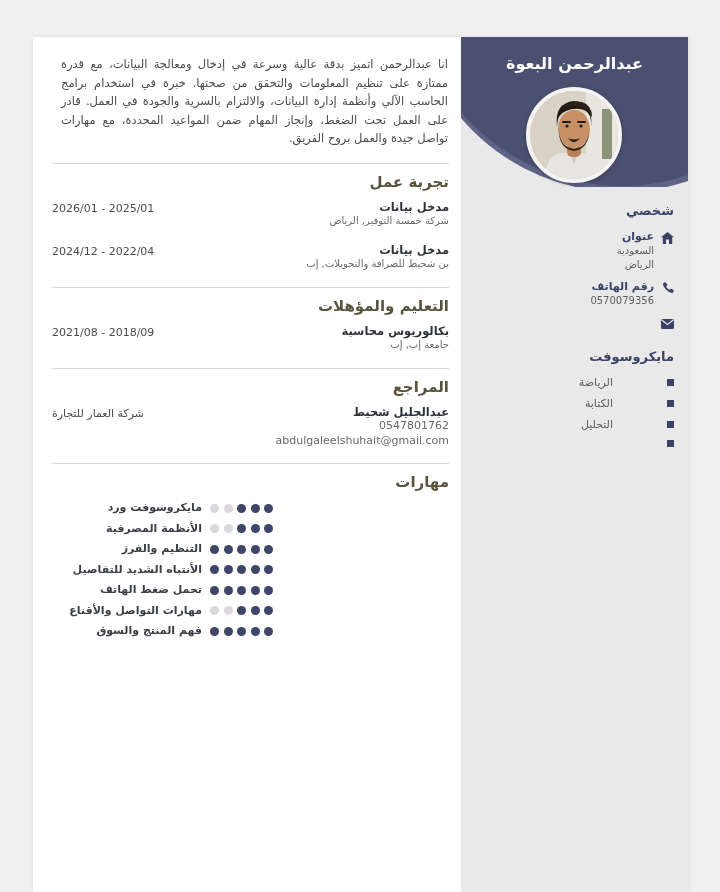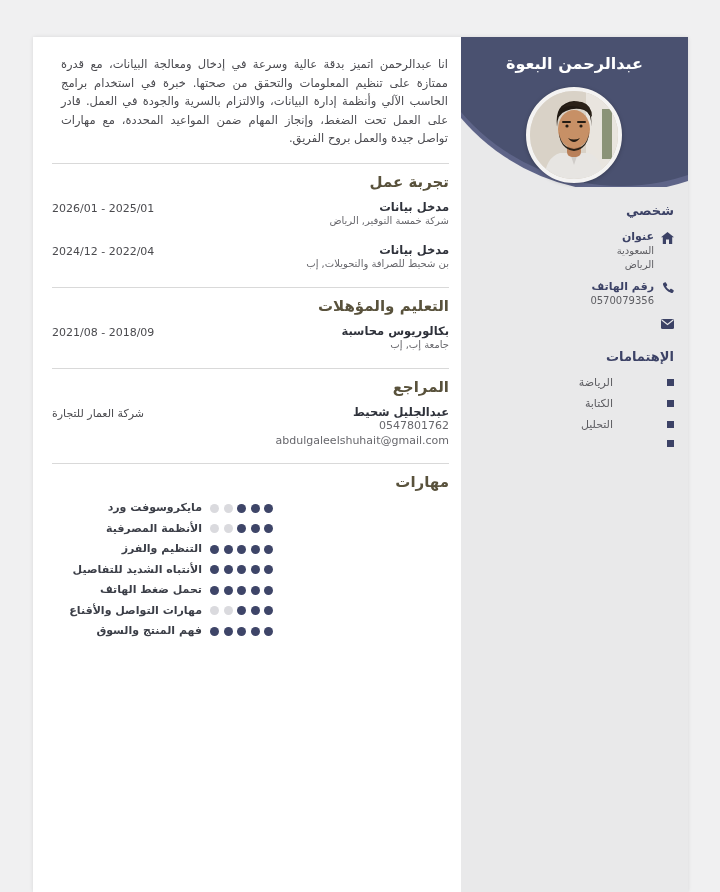--- a/index.html
+++ b/index.html
@@ -303,21 +303,21 @@
         <span class="ci-icon">
           <svg width="13" height="10" viewBox="0 0 13 10">
               <rect x="0" y="0" width="13" height="10" rx="1.5" fill="#3c4266"></rect>
               <path d="M0.8 1 L6.5 5.5 L12.2 1" stroke="#e9e9ea" stroke-width="1.1" fill="none"></path>
             </svg>
         </span>
       </div>
     </div>
 
     <div class="side-section interests">
-      <h3 class="side-title">الإهتمامات</h3>
+      <h3 class="side-title">مايكروسوفت</h3>
 
       <div class="interest-item">
         <span class="bullet-square"></span>
         <span class="interest-label">الرياضة</span>
       </div>
       <div class="interest-item">
         <span class="bullet-square"></span>
         <span class="interest-label">الكتابة</span>
       </div>
       <div class="interest-item">

